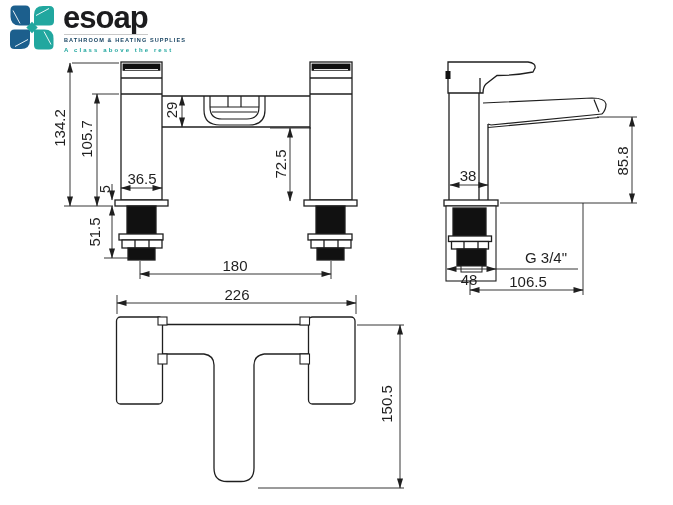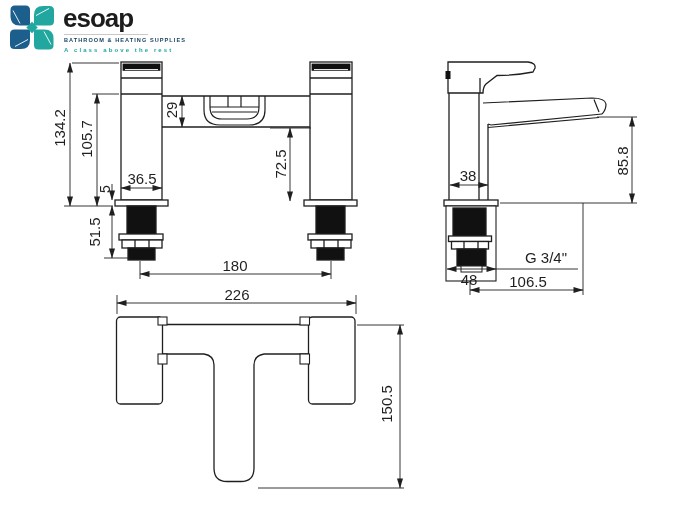--- a/index.html
+++ b/index.html
@@ -1,20 +1,20 @@
 <!DOCTYPE html>
 <html><head>
 <meta charset="utf-8">
 <style>
   html,body{margin:0;padding:0;background:#ffffff;}
   body{width:673px;height:505px;overflow:hidden;font-family:"Liberation Sans",sans-serif;}
   .stage{position:relative;width:673px;height:505px;background:#ffffff;}
   .logo{position:absolute;left:8px;top:3px;display:flex;align-items:flex-start;gap:7px;}
   .logo-text{display:flex;flex-direction:column;}
-  .brand{font-size:26px;font-weight:700;color:#1c1c1e;letter-spacing:-1px;line-height:30px;}
+  .brand{font-size:31px;font-weight:700;color:#1c1c1e;letter-spacing:-1px;line-height:30px;}
   .brand-rule{height:1px;background:#c9c9c9;margin:1px 0 2px 1px;width:84px;}
   .sub{font-size:5.6px;font-weight:700;color:#123f5e;letter-spacing:1.05px;white-space:nowrap;margin-left:1px;}
   .tag{font-size:6px;font-weight:700;color:#21a79f;letter-spacing:2.1px;white-space:nowrap;margin-top:4px;margin-left:1px;}
   svg text{font-family:"Liberation Sans",sans-serif;fill:#1f1f1f;}
   .dimtxt{font-size:15px;}
   .dimtxt-s{font-size:14px;}
 </style>
 </head>
 <body>
 

